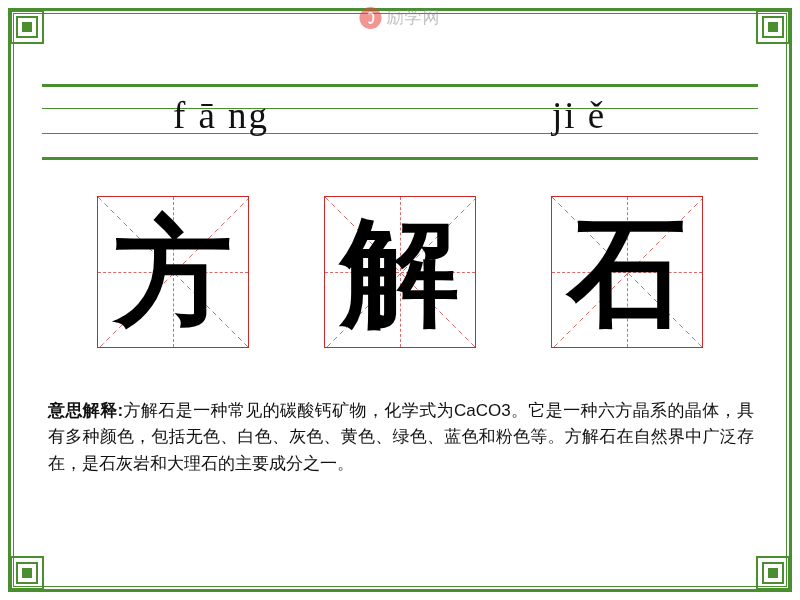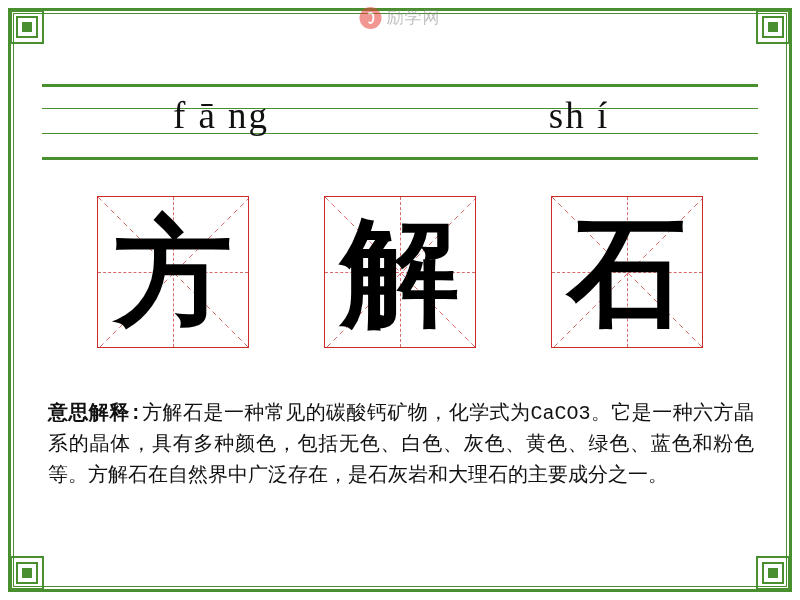--- a/index.html
+++ b/index.html
@@ -193,22 +193,22 @@
     line-height: 1;
     color: #000000;
   }
 
   
   .explain {
     position: absolute;
     left: 48px;
     top: 398px;
     width: 706px;
-    font-family: Liberation Mono, monospace;
-    font-size: 20px;
+    font-family: Liberation Sans, sans-serif;
+    font-size: 17px;
     line-height: 1.55;
     color: #111111;
     text-align: justify;
   }
   .explain .label {
     font-weight: bold;
   }
 </style>
 </head>
 <body>
@@ -247,21 +247,21 @@
   <div class="pinyin-area">
     <div class="staff-line thick l1"></div>
     <div class="staff-line thin l2"></div>
     <div class="staff-line thin l3"></div>
     <div class="staff-line thick l4"></div>
     <div class="pinyin-row">
       <div class="pinyin-cell">
         <span>f ā ng</span>
       </div>
       <div class="pinyin-cell">
-        <span>sh í</span>
+        <span>ji ě</span>
       </div>
     </div>
   </div>
 
   <div class="char-area">
 
     <div class="char-box">
       <div class="grid-line grid-d">
         <svg width="152" height="152" viewBox="0 0 152 152">
           <line x1="0" y1="0" x2="152" y2="152" stroke="#d86a6a" stroke-width="1" stroke-dasharray="5,4"></line>

